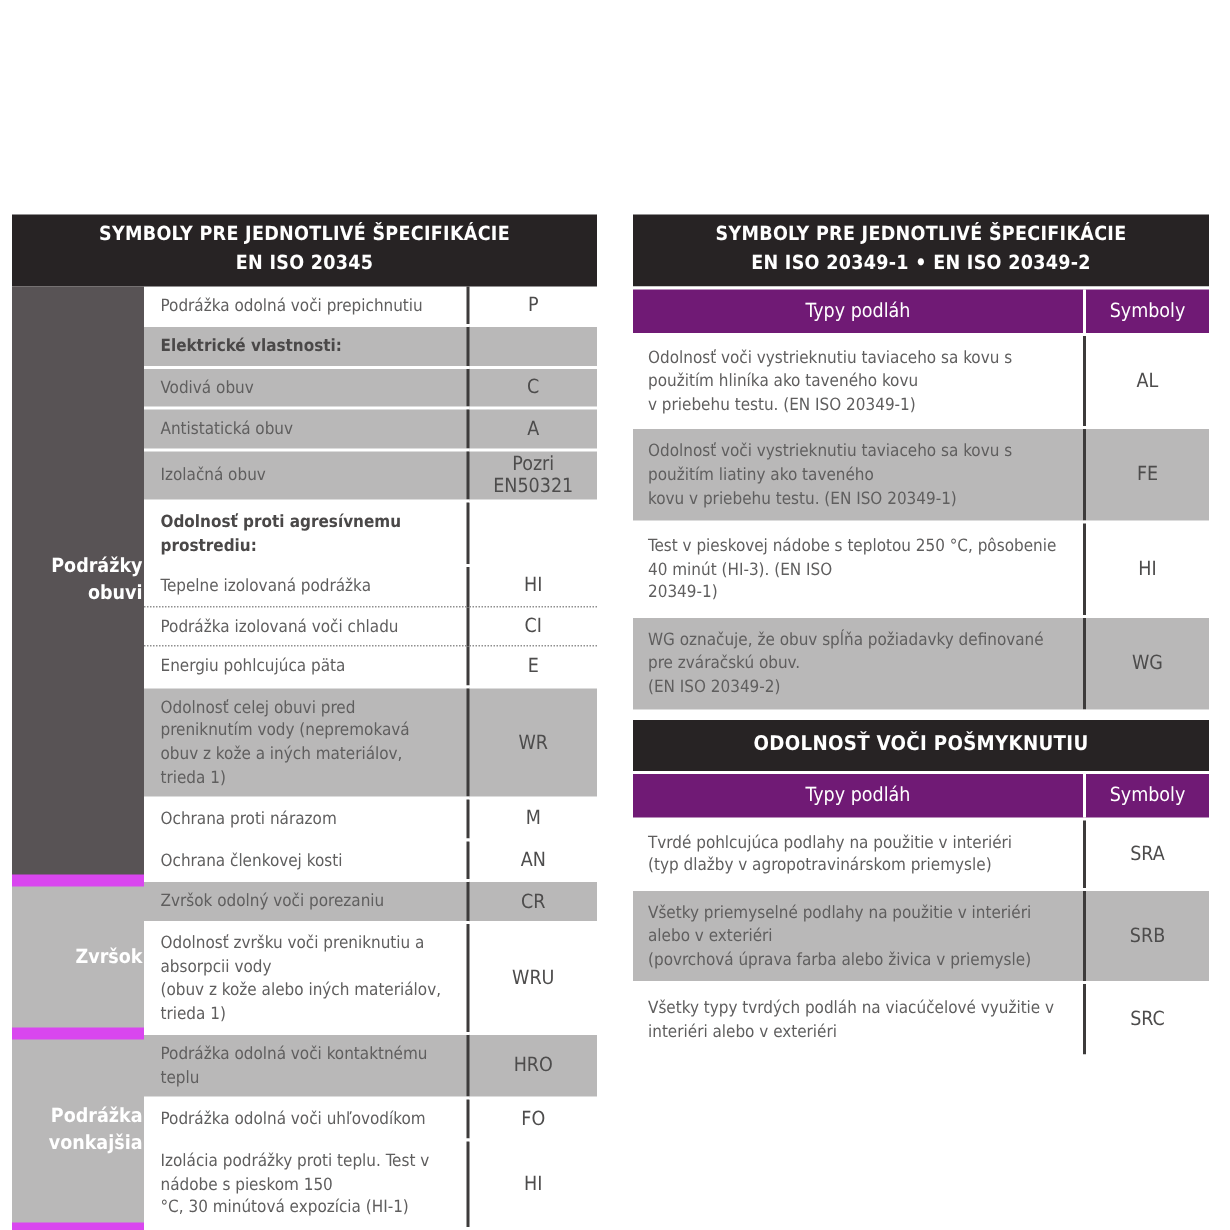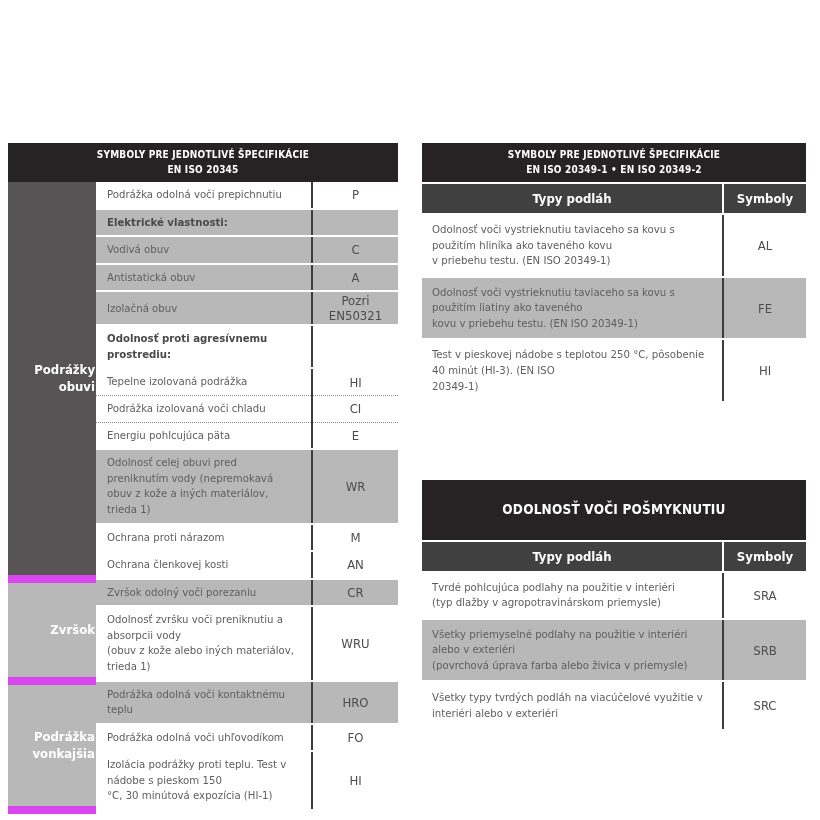--- a/index.html
+++ b/index.html
@@ -18,21 +18,21 @@
     overflow: hidden;
   }
 
   
   .spec-table { border-collapse: collapse; table-layout: fixed; width: 100%; }
   .t-header {
     background: #272324;
     color: #ffffff;
     font-weight: bold;
     text-align: center;
-    font-size: 10px;
+    font-size: 13px;
     line-height: 1.45;
     padding: 5px 16px;
     letter-spacing: 0.2px;
   }
   td { vertical-align: middle; }
 
   .label-cell {
     padding: 5px 11px;
     font-size: 11.3px;
     color: #5f5e5e;
@@ -64,32 +64,32 @@
     line-height: 1.35;
     border-bottom: 8px solid #d946ef;
     white-space: pre-line;
   }
 
   
   .right-table-1-wrap { position: absolute; left: 422px; top: 143px; width: 384px; }
   .right-table-2-wrap { position: absolute; left: 422px; top: 480px; width: 384px; }
   .right-table-1-wrap .sym-col-w, .right-table-2-wrap .sym-col-w { width: 83px; }
   .sub-cell {
-    background: #404040;
+    background: #701a75;
     color: #ffffff;
-    font-weight: bold;
+    font-weight: normal;
     text-align: center;
     font-size: 13px;
     height: 27px;
     border-top: 2px solid #ffffff;
     border-bottom: 2px solid #ffffff;
   }
   .sub-cell.sub-sym { border-left: 2px solid #ffffff; margin-top: 28px; }
   .right-table-1-wrap .label-cell, .right-table-2-wrap .label-cell { padding: 7px 10px; }
-  .t-header.single { padding: 20px 6px; font-size: 13.5px; }
+  .t-header.single { padding: 7px 6px; font-size: 13.5px; }
   tr.tall td { height: 33px; }
 </style>
 </head>
 <body>
 
 <div class="canvas">
 
   <div class="left-table-wrap">
     <div class="t-header">
       <div>SYMBOLY PRE JEDNOTLIVÉ ŠPECIFIKÁCIE</div>
@@ -205,20 +205,25 @@
         <tr class="gray">
           <td class="label-cell">Odolnosť voči vystrieknutiu taviaceho sa kovu s použitím liatiny ako taveného
 kovu v priebehu testu. (EN ISO 20349-1)</td>
           <td class="sym-cell">FE</td>
         </tr>
         <tr>
           <td class="label-cell">Test v pieskovej nádobe s teplotou 250 °C, pôsobenie 40 minút (HI-3). (EN ISO
 20349-1)</td>
           <td class="sym-cell">HI</td>
         </tr>
+        <tr class="gray">
+          <td class="label-cell">WG označuje, že obuv spĺňa požiadavky definované pre zváračskú obuv.
+(EN ISO 20349-2)</td>
+          <td class="sym-cell">WG</td>
+        </tr>
       </tbody>
     </table>
   </div>
 
   <div class="right-table-2-wrap">
     <div class="t-header single">ODOLNOSŤ VOČI POŠMYKNUTIU</div>
     <table class="spec-table">
       <colgroup>
           <col>
           <col class="sym-col-w">

